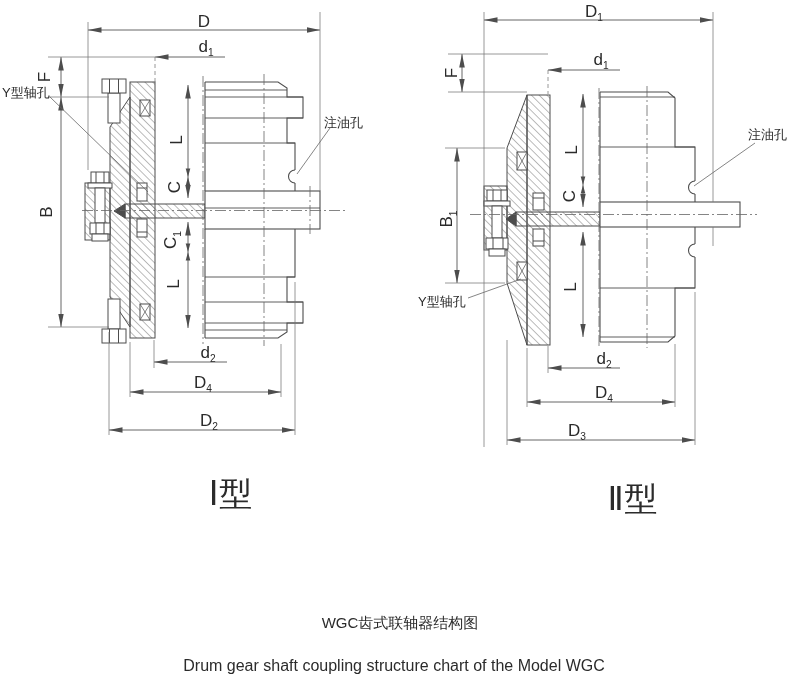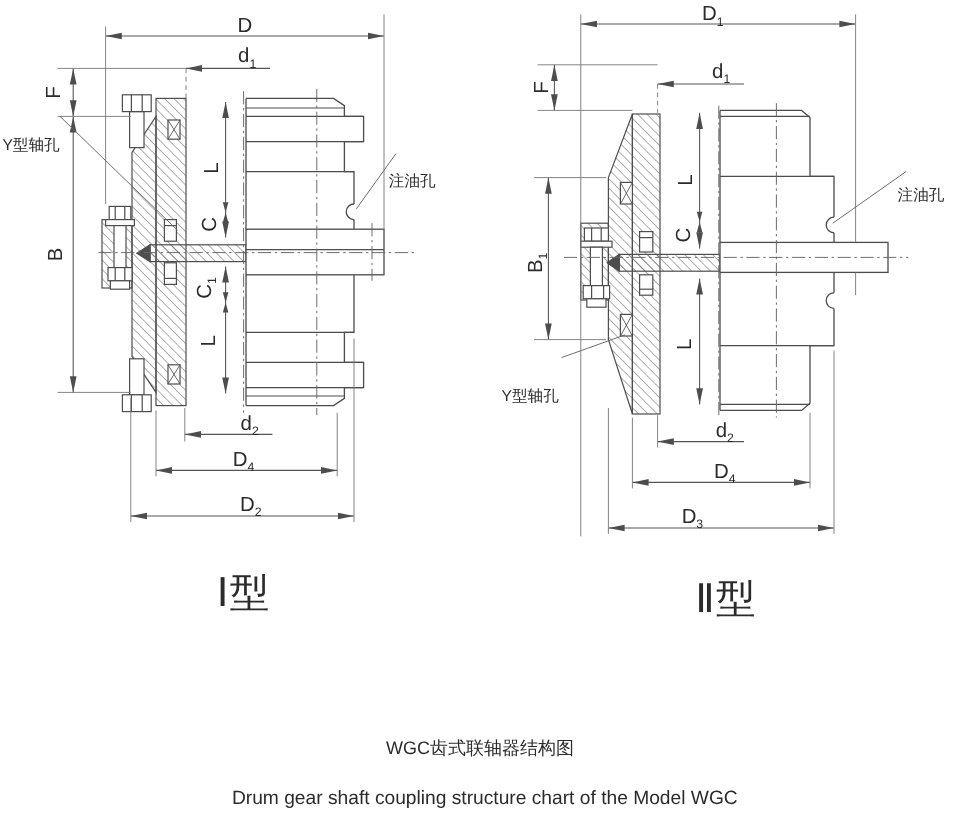--- a/index.html
+++ b/index.html
@@ -6,22 +6,22 @@
   body{
     width:800px;height:682px;position:relative;background:#ffffff;
     font-family:"Liberation Sans","DejaVu Sans",sans-serif;color:#222;
     overflow:hidden;
   }
   #stage{position:absolute;left:0;top:0;width:800px;height:682px;}
   svg{position:absolute;left:0;top:0;}
   .lbl{position:absolute;white-space:nowrap;color:#2b2b2b;}
   .dim{font-size:17px;transform:translateX(-50%);}
   .vdim{font-size:17px;transform:translate(-50%,-50%) rotate(-90deg);}
-  .ann{font-size:13px;margin-top:28px;}
-  .typ{font-size:33px;transform:translateX(-50%);letter-spacing:1px;}
+  .ann{font-size:13px;}
+  .typ{font-size:33px;transform:translateX(-50%);letter-spacing:1px;margin-left:28px;}
   .cap-zh{font-size:15px;transform:translateX(-50%);}
   .cap-en{font-size:16px;transform:translateX(-50%);}
   sub{font-size:0.6em;}
 </style>
 </head>
 <body>
 
 <div id="stage">
 
 <svg width="800" height="682" viewBox="0 0 800 682">
@@ -184,15 +184,15 @@
 <div class="lbl vdim" style="left:570px;top:196px;"><span>C</span></div>
 <div class="lbl vdim" style="left:571px;top:287px;"><span>L</span></div>
 <div class="lbl ann" style="left:418px;top:293px;"><span>Y型轴孔</span></div>
 <div class="lbl ann" style="left:748px;top:126px;"><span>注油孔</span></div>
 <div class="lbl dim" style="left:604px;top:349px;"><span>d</span><sub>2</sub></div>
 <div class="lbl dim" style="left:604px;top:383px;"><span>D</span><sub>4</sub></div>
 <div class="lbl dim" style="left:577px;top:421px;"><span>D</span><sub>3</sub></div>
 <div class="lbl typ" style="left:605px;top:477px;font-family:Liberation Mono, monospace;"><span>Ⅱ型</span></div>
 
 <div class="lbl cap-zh" style="left:400px;top:614px;"><span>WGC齿式联轴器结构图</span></div>
-<div class="lbl cap-en" style="left:404px;top:657px;"><span>Drum gear shaft coupling structure chart of the Model WGC</span></div>
+<div class="lbl cap-en" style="left:394px;top:657px;"><span>Drum gear shaft coupling structure chart of the Model WGC</span></div>
 
 </div>
 
 </body></html>

